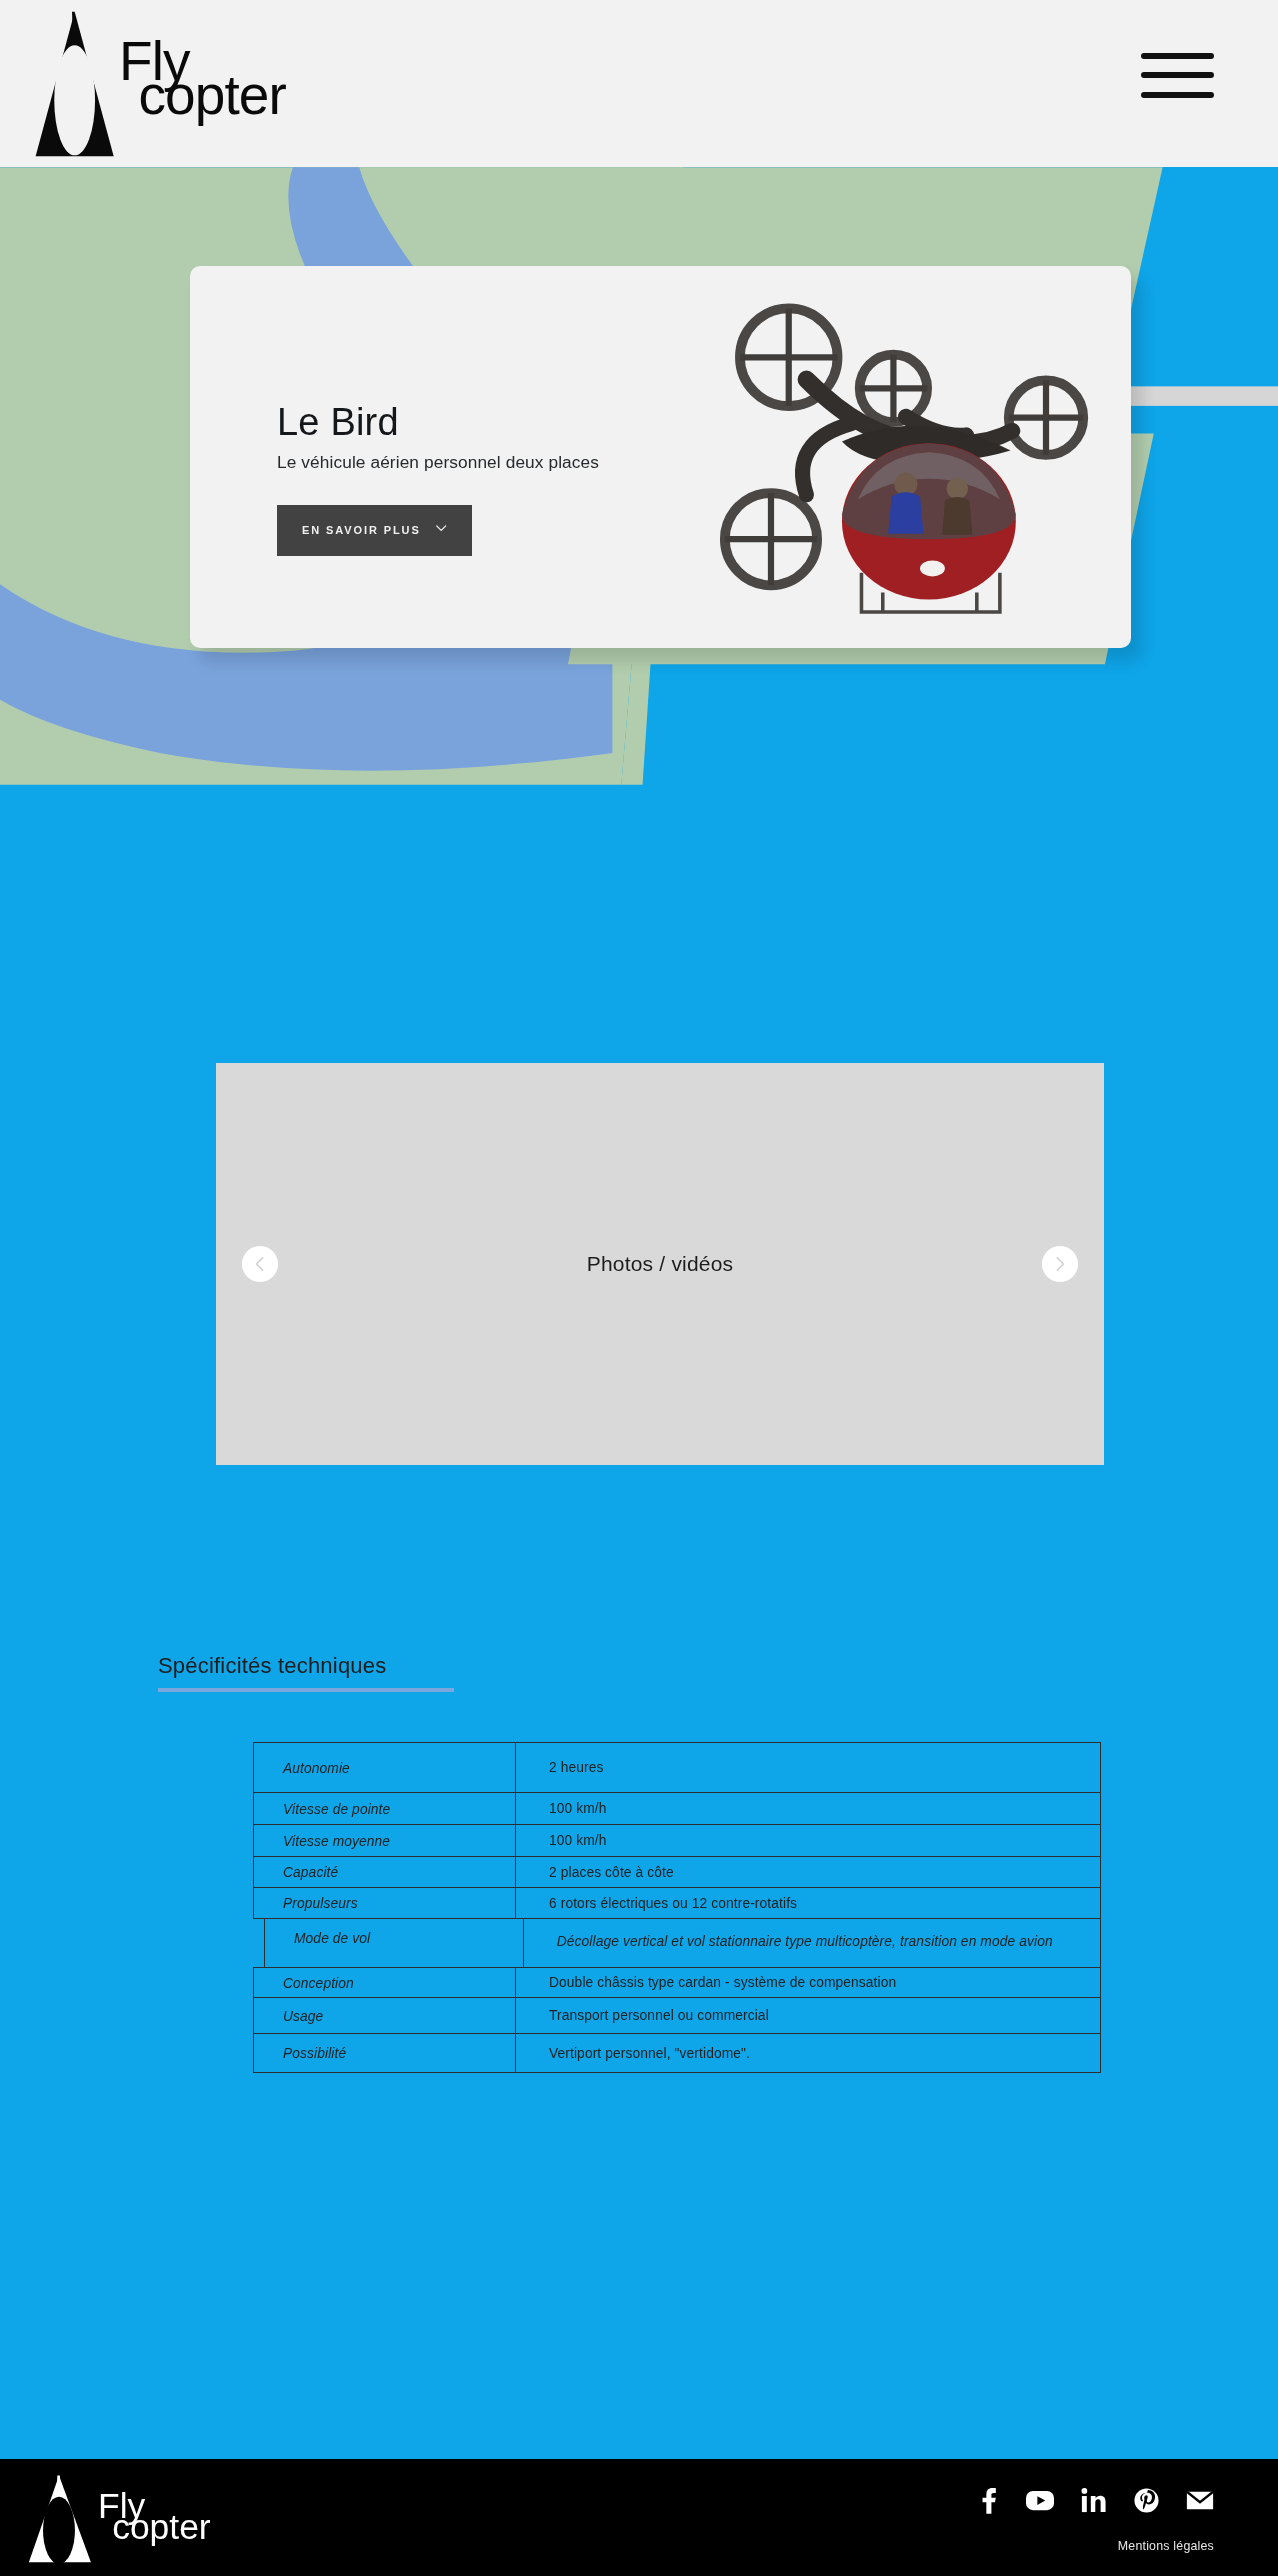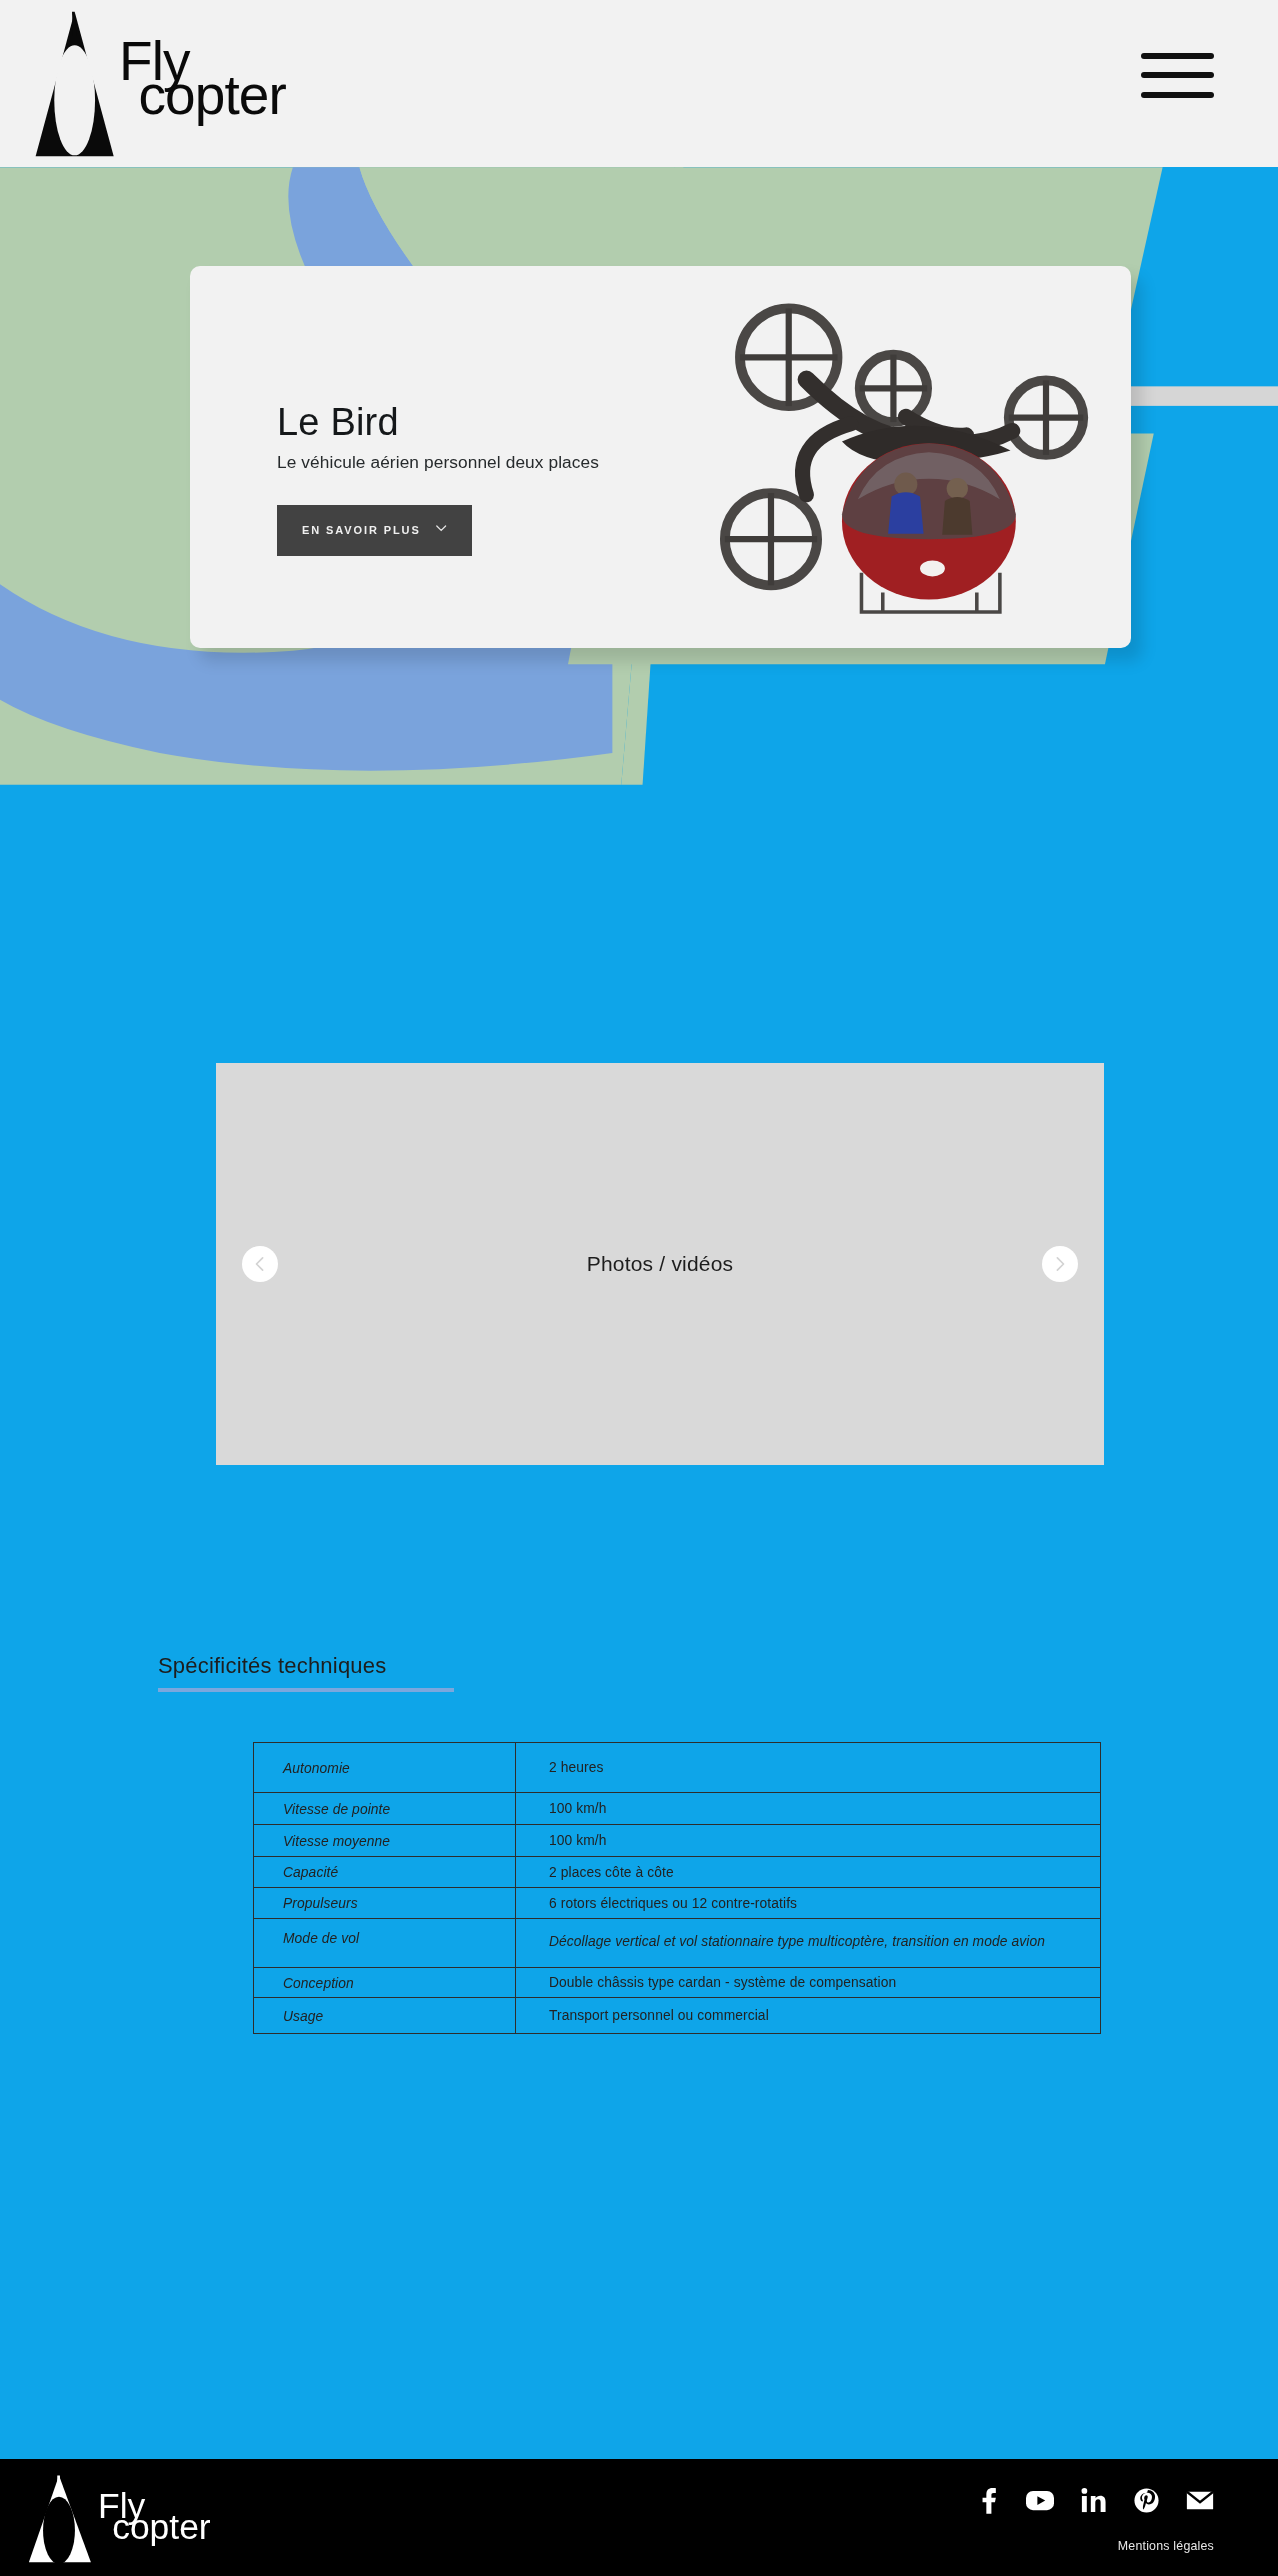--- a/index.html
+++ b/index.html
@@ -78,21 +78,21 @@
   }
   .spec-row .lbl, .spec-row .val {
     font-size:13.8px; color:#222; letter-spacing:0.1px;
     display:flex; align-items:center;
     border-left:0.9px solid #2d2d2d;
   }
   .spec-row .lbl { width:262px; padding-left:29px;font-style:italic; }
   .spec-row .val { width:586px; padding-left:33px; border-right:0.9px solid #2d2d2d; line-height:1.45; }
   .spec-row:first-child { border-top:0.9px solid #2d2d2d; }
   .spec-row.tall .val { display:block; padding-top:13.3px;font-style:italic; }
-  .spec-row.tall .lbl { align-items:flex-start; padding-top:11.5px; }
+  .spec-row.tall .lbl { align-items:flex-start; padding-top:11.5px;margin-left:11px; }
 
   
   .footer { position:absolute; left:0; top:2459px; width:1278px; height:117px; background:#000; }
   .footer-logo { position:absolute; left:19.5px; top:10.7px; width:257px; height:96px; }
   .socials { position:absolute; right:64px; top:28px; display:flex; align-items:center; gap:27.5px; }
   .socials svg { display:block; fill:#fff; }
   .social-btn { cursor:pointer; line-height:0; }
   .legal {
     position:absolute; right:64px; top:80px;
     font-size:12.4px; color:#e8e8e8; letter-spacing:0.2px; cursor:pointer;
@@ -244,20 +244,24 @@
       <div class="val">Décollage vertical et vol stationnaire type multicoptère, transition en mode avion</div>
     </div>
     <div class="spec-row" style="height:30px">
       <div class="lbl">Conception</div>
       <div class="val">Double châssis type cardan - système de compensation</div>
     </div>
     <div class="spec-row" style="height:36px">
       <div class="lbl">Usage</div>
       <div class="val">Transport personnel ou commercial</div>
     </div>
+    <div class="spec-row" style="height:39px">
+      <div class="lbl">Possibilité</div>
+      <div class="val">Vertiport personnel, "vertidome".</div>
+    </div>
   </div>
 
   <div class="footer">
     <div class="footer-logo">
       <svg width="257" height="96" viewBox="0 0 290 108">
         <path d="M44 6 L80 104 L10 104 Z" fill="#ffffff"></path>
         <ellipse cx="44" cy="68" rx="18" ry="38" fill="#000000"></ellipse>
         <path d="M42 6 L45 6 L46 24 L42 24 Z" fill="#ffffff"></path>
         <text x="88" y="54" font-family="'Liberation Sans', sans-serif" font-size="40" font-weight="300" fill="#ffffff">Fly</text>
         <text x="104" y="78" font-family="'Liberation Sans', sans-serif" font-size="40" font-weight="300" fill="#ffffff">copter</text>

